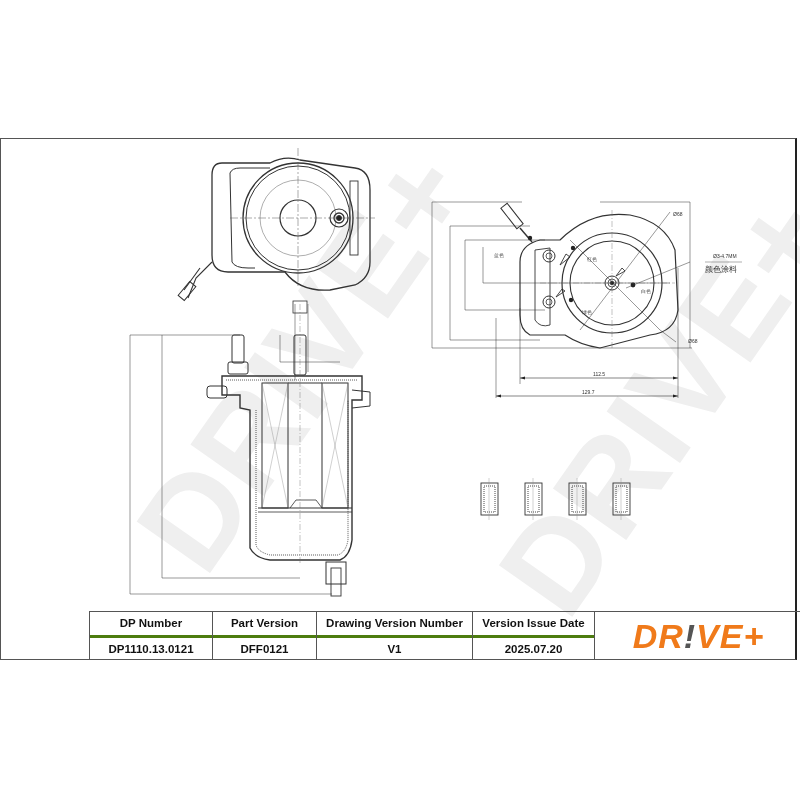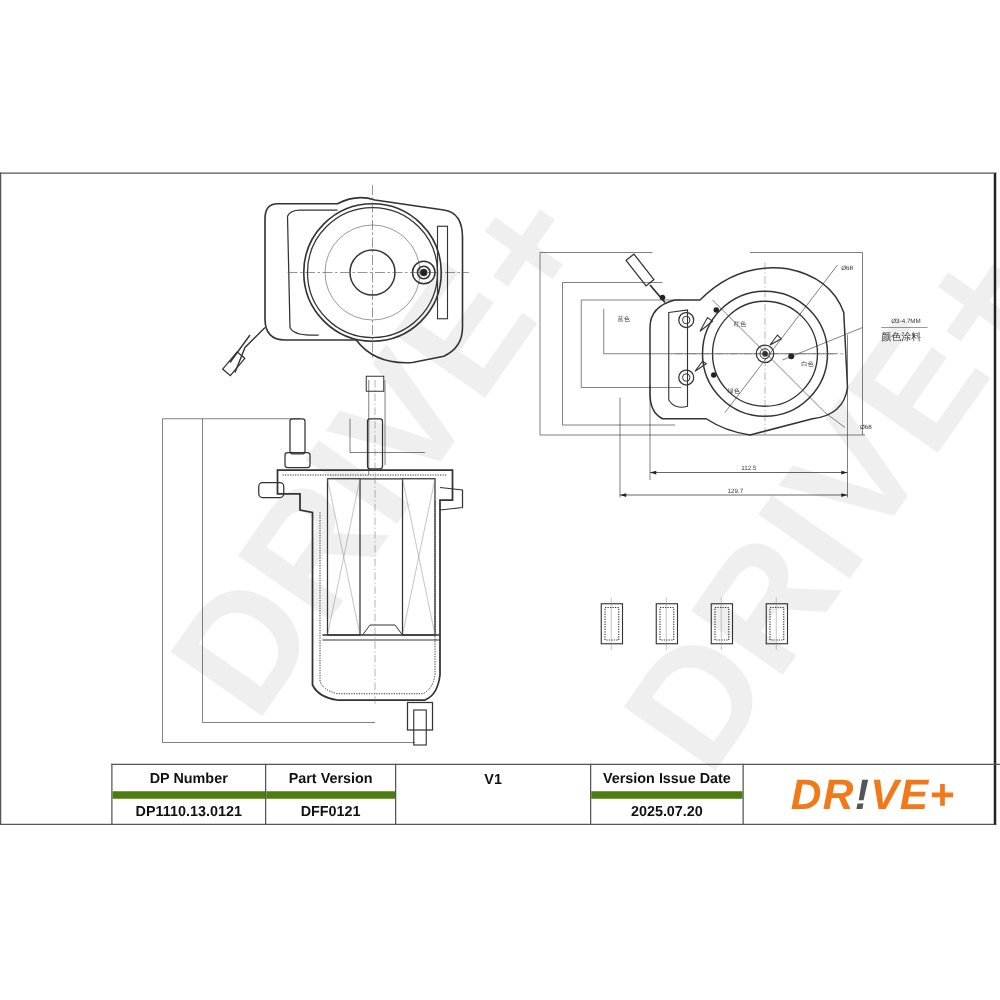--- a/index.html
+++ b/index.html
@@ -3,21 +3,21 @@
 <meta charset="utf-8">
 <style>
   html, body { margin:0; padding:0; background:#ffffff; }
   body { width:800px; height:800px; position:relative; overflow:hidden; font-family:"Liberation Sans", sans-serif; }
   .frame { position:absolute; left:0; top:138px; width:797px; height:522px; border:1.5px solid #555; border-right:2px solid #222; box-sizing:border-box; }
   .drawing { position:absolute; left:0; top:0; width:800px; height:800px; }
   .watermark { position:absolute; left:0; top:0; width:800px; height:800px; pointer-events:none; }
   .tb { position:absolute; left:89px; top:611px; height:49px; display:flex; }
   .col { border-left:1px solid #555; border-top:1px solid #555; display:flex; flex-direction:column; }
   .col .h, .col .v { height:24px; display:flex; align-items:center; justify-content:center; font-weight:bold; font-size:11.5px; color:#111; white-space:nowrap; }
-  .col .h { border-bottom:6px solid #4d7c0f; }
+  .col .h { border-bottom:3px solid #4d7c0f; }
   .logo-cell { border-left:1px solid #555; border-top:1px solid #555; width:207px; height:48px; display:flex; align-items:center; justify-content:center; }
   .logo { font-family:"Liberation Sans", sans-serif; font-weight:bold; font-style:italic; font-size:34px; letter-spacing:1px; color:#f07a1a; line-height:1; }
   .logo .bang { color:#555; }
   .dim-text { font-family:"Liberation Sans", sans-serif; font-size:5px; fill:#333; }
   .cn-text { font-family:"DejaVu Sans", sans-serif; font-size:5px; fill:#333; }
 </style>
 </head>
 <body>
 
 <svg class="watermark" viewBox="0 0 800 800">
@@ -181,20 +181,21 @@
 <div class="tb">
   <div class="col" style="width:122px">
     <div class="h">DP Number</div>
     <div class="v">DP1110.13.0121</div>
   </div>
   <div class="col" style="width:103px">
     <div class="h">Part Version</div>
     <div class="v">DFF0121</div>
   </div>
   <div class="col" style="width:155px">
+    <div class="h">Drawing Version Number</div>
     <div class="v">V1</div>
   </div>
   <div class="col" style="width:121px">
     <div class="h">Version Issue Date</div>
     <div class="v">2025.07.20</div>
   </div>
   <div class="logo-cell">
     <div class="logo"><span>DR</span><span class="bang">!</span><span>VE+</span></div>
   </div>
 </div>

